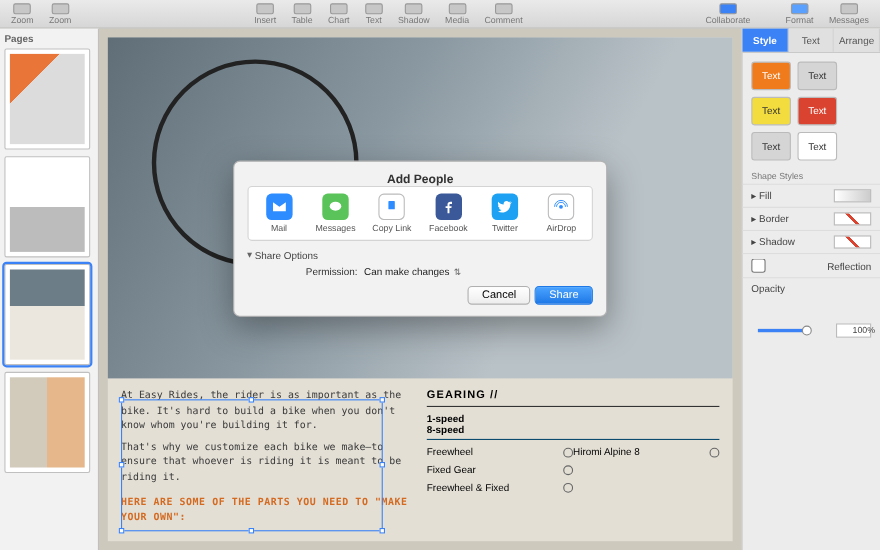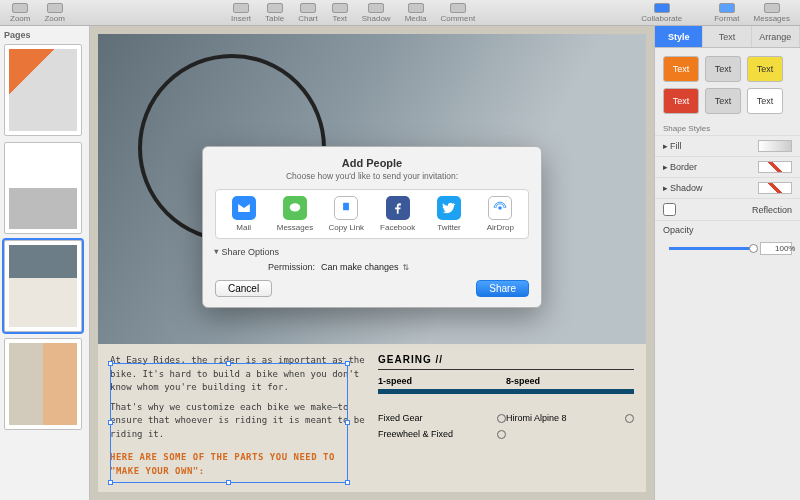--- a/index.html
+++ b/index.html
@@ -24,36 +24,36 @@
   .doc { position:relative; width: 100%; height: 100%; background:#e3dfd5; }
   .photo { width:100%; height: 310px; background: linear-gradient(120deg,#5f6e77 0%, #8a98a1 40%, #b9c2c7 70%); position:relative; }
   .photo::after { content:""; position:absolute; left:40px; top:20px; width:180px; height:180px; border:4px solid #222; border-radius:50%; }
   .photo-title { position:absolute; bottom:60px; width:100%; text-align:center; color:#fff; font-weight:700; font-size:20px; letter-spacing:2px; }
   .bottom { display:flex; gap: 12px; padding: 10px 12px; }
   .para { width: 50%; font-family: "Lucida Console", monospace; font-size:9px; color:#3a3a3a; line-height:1.5; }
   .para .accent { color:#d46a20; font-weight:700; letter-spacing:.5px; margin-top:10px; display:block; }
   .gearing { width:50%; }
   .gearing h4 { font-size:10px; letter-spacing:1px; font-weight:700; border-bottom:1px solid #333; padding-bottom:4px; margin-bottom:6px; }
   .g-row { display:flex; justify-content:space-between; align-items:center; font-size:9px; padding:3px 0; }
-  .g-cols { display:flex; border-bottom:5px solid #0c4a6e; padding-bottom:3px; margin-bottom:16px;}
+  .g-cols { display:flex; border-bottom:1px solid #0c4a6e; padding-bottom:3px; margin-bottom:3px;flex-direction:column;}
   .g-col { width:50%; font-weight:700; font-size:9px;}
   .radio { width:9px; height:9px; border:1px solid #666; border-radius:50%; }
   .selbox { position:absolute; border:1px solid #3b82f6; }
   .selbox.sb1 { left:12px; top:329px; width:238px; height:120px; }
   .handle { position:absolute; width:5px; height:5px; background:#fff; border:1px solid #3b82f6; }
   
-  .inspector { width: 146px; background:#ececec; border-left:1px solid #c0c0c0; display:flex; flex-direction:column; }
+  .inspector { width: 126px; background:#ececec; border-left:1px solid #c0c0c0; display:flex; flex-direction:column; }
   .insp-tabs { display:flex; height:22px; border-bottom:1px solid #c0c0c0; }
   .insp-tab { flex:1; display:flex; align-items:center; justify-content:center; font-size:9px; color:#555; border-right:1px solid #d0d0d0; background:#e0e0e0;}
   .insp-tab.active { background:#3b82f6; color:#fff; font-weight:600;}
   .swatches { display:flex; flex-wrap:wrap; gap:6px; padding:8px; }
   .sw { width:36px; height:26px; border:1px solid #bbb; border-radius:3px; display:flex; align-items:center; justify-content:center; font-size:9px; color:#333; }
   .sw.orange{background:#ef7b1d;color:#fff}.sw.grey{background:#d5d5d5}.sw.yellow{background:#f2dc3e}.sw.red{background:#d9432f;color:#fff}.sw.white{background:#fff}
   .insp-label { font-size:8px; color:#777; padding: 2px 8px; }
-  .insp-row { display:flex; align-items:center; justify-content:space-between; padding:4px 8px; font-size:9px; color:#444; border-top:1px solid #ddd;}
+  .insp-row { display:flex; align-items:center; justify-content:space-between; padding:4px 8px; font-size:9px; color:#444; border-top:1px solid #ddd;gap:20px;}
   .insp-thumb { width:34px; height:12px; background:linear-gradient(90deg,#fff,#ccc); border:1px solid #bbb;}
   .insp-thumb.none { background:linear-gradient(45deg,#fff 45%, #d9432f 45%, #d9432f 55%, #fff 55%);}
   .slider { height:3px; background:#cfcfcf; position:relative; flex:1; margin:0 6px;}
   .slider .fill { position:absolute; left:0; top:0; height:100%; width:100%; background:#3b82f6;}
   .slider .knob { position:absolute; right:-4px; top:-3px; width:9px; height:9px; background:#fff; border:1px solid #888; border-radius:50%;}
   .pct { width:32px; font-size:8px; border:1px solid #bbb; background:#fff; padding:1px 14px; text-align:right;}
   
   .modal { position:absolute; left:50%; top:120px; transform:translateX(-50%); width:340px; background:#f2f2f2; border:1px solid #b3b3b3; border-radius:6px; box-shadow:0 10px 30px rgba(0,0,0,.35); padding:10px 12px 10px; }
   .modal h3 { text-align:center; font-size:11px; font-weight:700; color:#333; }
   .modal p.sub { text-align:center; font-size:8.5px; color:#666; margin:2px 0 8px;}
@@ -63,21 +63,21 @@
   .ico-mail{background:#2d8cff}.ico-msg{background:#5ac45a}.ico-link{background:#fff;border:1px solid #bbb}.ico-tw{background:#1da1f2}.ico-fb{background:#3b5998}.ico-ad{background:#fff;border:1px solid #bbb}
   .share-ico svg{width:14px;height:14px;fill:#fff}
   .ico-link svg, .ico-ad svg{fill:#2d8cff}
   .disc { margin-top:8px; font-size:9px; color:#444;}
   .disc::before { content:"▸ "; color:#666; display:inline-block; transform:rotate(90deg); margin-right:2px;}
   .opt-row { display:flex; align-items:center; font-size:9px; margin-top:5px; }
   .opt-row label { width:100px; text-align:right; margin-right:6px; color:#333;}
   .opt-row .val { color:#222;}
   .opt-row .chev { margin-left:4px; color:#666; font-size:8px;}
   .hint { font-size:8px; color:#b8b8b8; margin-top:8px;}
-  .modal-buttons { display:flex; justify-content:space-between; gap:22px; margin-top:8px;}
+  .modal-buttons { display:flex; justify-content:flex-end; gap:4px; margin-top:8px;}
   .btn { font-size:10px; padding:2px 12px; border-radius:4px; border:1px solid #b0b0b0; background:linear-gradient(#fff,#ededed);}
   .btn.primary { background:linear-gradient(#4aa3ff,#1e78e6); color:#fff; border-color:#1e78e6;}
 </style>
 </head>
 <body>
 
 <div class="toolbar">
   <div class="tb-group">
     <div class="tb-btn">
         <div class="ico"></div>
@@ -170,20 +170,24 @@
         </div>
         <div class="gearing">
           <h4>GEARING //</h4>
           <div class="g-cols">
             <div class="g-col">1-speed</div>
             <div class="g-col">8-speed</div>
           </div>
           <div style="display:flex">
             <div style="width:50%">
               <div class="g-row">
+                  <span>Freewheel</span>
+                  <span class="radio"></span>
+                </div>
+              <div class="g-row">
                   <span>Fixed Gear</span>
                   <span class="radio"></span>
                 </div>
               <div class="g-row">
                   <span>Freewheel &amp; Fixed</span>
                   <span class="radio"></span>
                 </div>
             </div>
             <div style="width:50%">
               <div class="g-row">
@@ -201,21 +205,20 @@
         <span class="handle" style="right:-3px;bottom:-3px"></span>
         <span class="handle" style="left:50%;top:-3px;margin-left:-3px"></span>
         <span class="handle" style="left:50%;bottom:-3px;margin-left:-3px"></span>
         <span class="handle" style="left:-3px;top:50%;margin-top:-3px"></span>
         <span class="handle" style="right:-3px;top:50%;margin-top:-3px"></span>
       </div>
     </div>
 
     <div class="modal">
       <h3>Add People</h3>
-      <p class="sub">Choose how you'd like to send your invitation:</p>
       <div class="share-row">
         <div class="share-item">
             <div class="share-ico ico-mail">
               <svg viewBox="0 0 24 24">
                 <path d="M2 5h20v14H2zM2 5l10 7L22 5"></path>
               </svg>
             </div>
             <span>Mail</span>
           </div>
         <div class="share-item">

